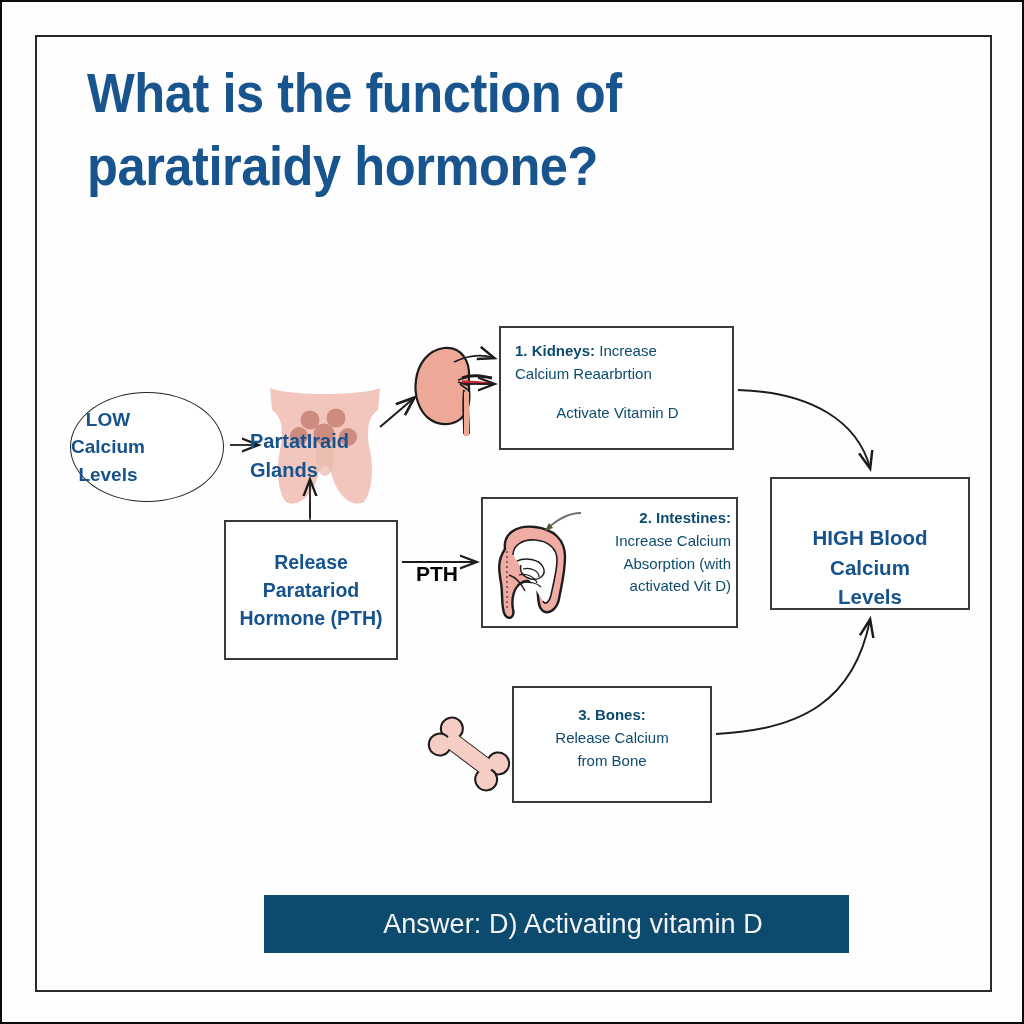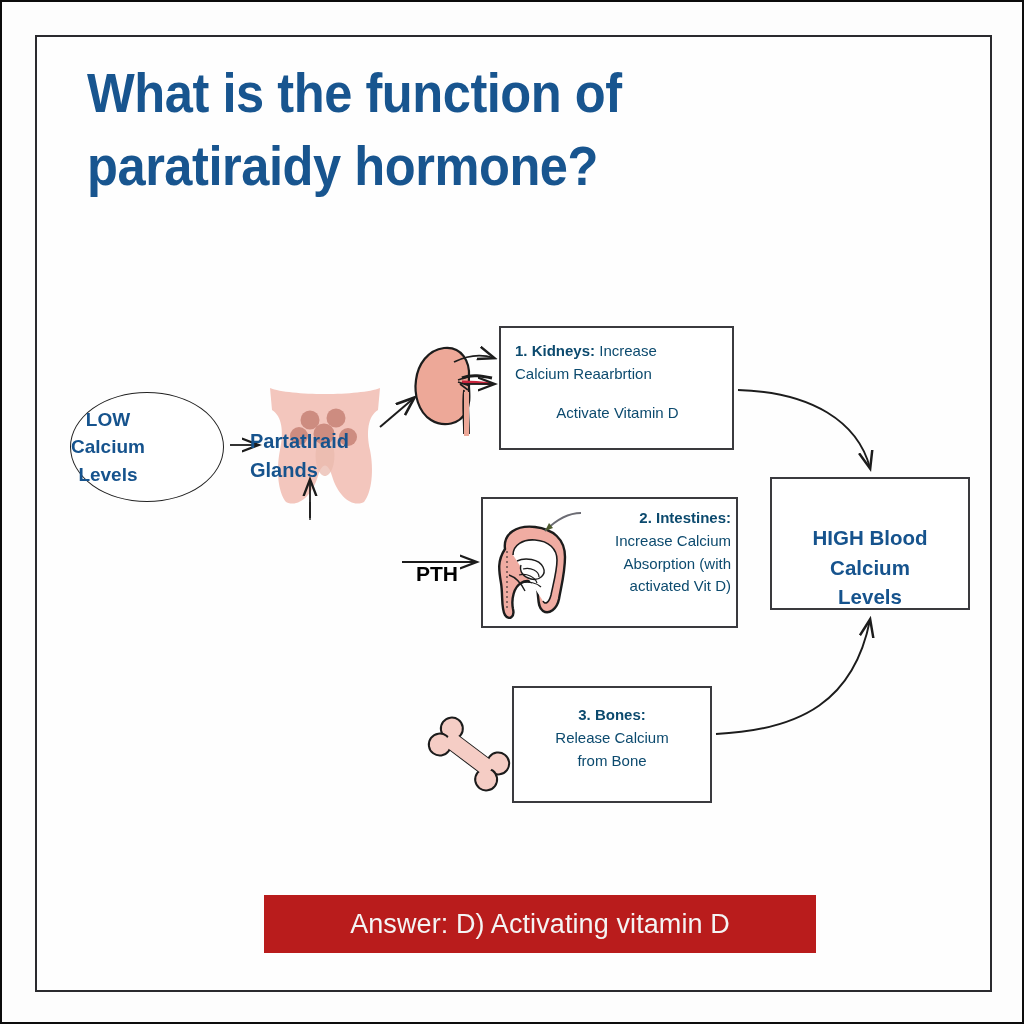--- a/index.html
+++ b/index.html
@@ -127,22 +127,22 @@
     left:768px;top:475px;width:200px;height:133px;
     display:flex;align-items:center;justify-content:center;
   }
   #box-high-calcium .blue-box-text{font-size:20.5px;margin-top:48px;}
 
   
   #answer-bar{
     position:absolute;
     left:262px;top:893px;
     width:552px;height:58px;
-    background:#b91c1c;
-    display:flex;align-items:center;justify-content:center;
+    background:#0c4a6e;
+    display:flex;align-items:center;justify-content:center;padding-left:33px;
   }
   #answer-bar span{
     color:#f4f4f4;
     font-size:27px;
     letter-spacing:0.1px;
   }
 
   
   #arrows{
     position:absolute;left:0;top:0;width:1024px;height:1024px;
@@ -182,20 +182,27 @@
     <circle cx="76" cy="38" r="9.5" fill="#cd8c80"></circle>
     <circle cx="39" cy="56" r="9" fill="#cd8c80"></circle>
     <circle cx="64" cy="54" r="10.5" fill="#cd8c80"></circle>
     <circle cx="88" cy="57" r="9" fill="#cd8c80"></circle>
   </svg>
   <div id="gland-label">
     <div>PartatIraid</div>
     <div>Glands</div>
   </div>
 
+  <div class="box" id="box-release-pth">
+    <div class="blue-box-text">
+      <div>Release</div>
+      <div>Paratariod</div>
+      <div>Hormone (PTH)</div>
+    </div>
+  </div>
   <div id="pth-arrow-label">PTH</div>
 
   <svg style="position:absolute;left:398px;top:330px;width:108px;height:108px;" viewBox="0 0 108 108">
     <path d="M44,16 C62,14 70,30 69,45 C68,58 72,68 66,80
              C60,92 44,96 31,88 C18,80 14,62 16,48
              C18,32 28,18 44,16 Z" fill="#eda898" stroke="#1c1c1c" stroke-width="2.2"></path>
     <path d="M62,46 C72,42 82,44 92,46" stroke="#1c1c1c" stroke-width="3" fill="none"></path>
     <path d="M62,50 C74,50 84,51 92,52" stroke="#c9243c" stroke-width="3.2" fill="none"></path>
     <path d="M58,48 L70,44 M58,50 L70,54 M60,52 L68,58" stroke="#1c1c1c" stroke-width="1.6" fill="none"></path>
     <path d="M64,58 C62,72 64,86 64,102" stroke="#1c1c1c" stroke-width="1.8" fill="none"></path>

